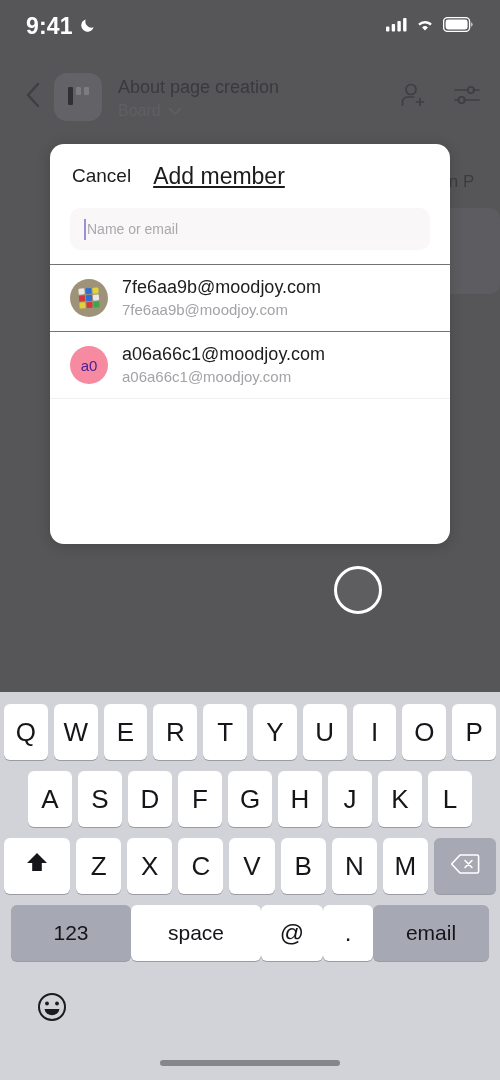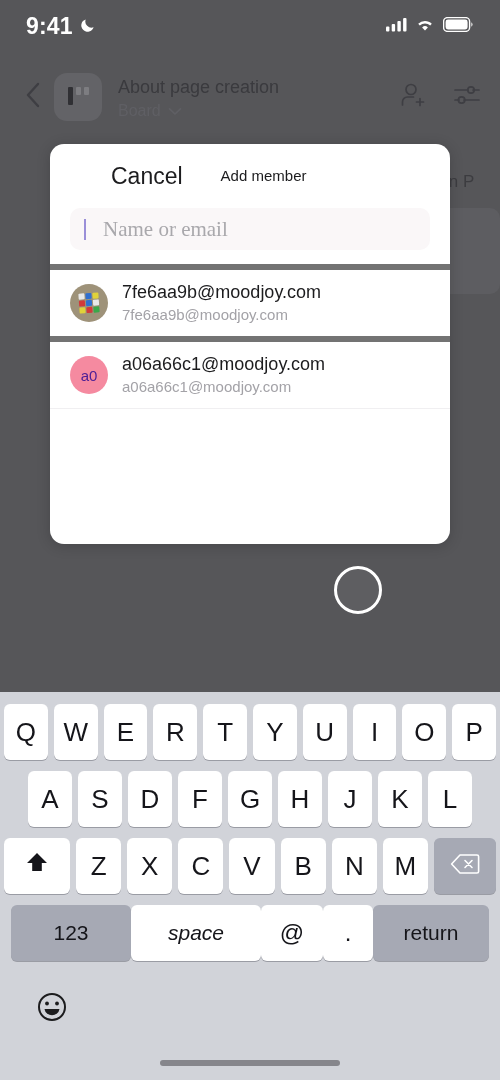--- a/index.html
+++ b/index.html
@@ -174,61 +174,60 @@
     box-shadow: 0 2px 14px rgba(0,0,0,0.18);
   }
   .modal-header {
     display: flex;
     align-items: center;
     height: 64px;
     padding: 0 22px;
   }
   .modal-cancel {
     color: #1c1c1e;
+    font-size: 19px;
+    line-height: 24px;
+  }
+  .modal-title {
+    color: #1c1c1e;
     font-size: 23px;
     line-height: 24px;
-    margin-left: 39px;
-  }
-  .modal-title {
-    color: #1c1c1e;
-    font-size: 15px;
-    line-height: 24px;
-    margin-left: 38px;
+    margin-left: 22px;
+    text-decoration: underline;
   }
 
   .search-wrap { padding: 0 20px; }
   .search-field {
     height: 42px;
     border-radius: 10px;
     background: #faf7f8;
     display: flex;
     align-items: center;
     padding: 0 14px;
     position: relative;
   }
   .caret {
     width: 2px;
     height: 21px;
     background: #9a8fd8;
     flex: 0 0 auto;
   }
   .search-placeholder {
     color: #a9a8ac;
-    font-size: 21px;
+    font-size: 14px;
     line-height: 22px;
-    margin-left: 17px;
-    font-family: Liberation Serif, serif;
+    margin-left: 1px;
   }
 
   .results { margin-top: 14px; }
   .result-row {
     display: flex;
     align-items: center;
     padding: 11px 20px;
-    border-top: 6px solid #737373;
+    border-top: 1px solid #737373;
     gap: 14px;
   }
   .avatar {
     width: 38px;
     height: 38px;
     border-radius: 50%;
     flex: 0 0 auto;
     overflow: hidden;
     display: flex;
     align-items: center;
@@ -301,21 +300,21 @@
     min-width: 0;
   }
   .kb-row.r2 .key { flex: 1 1 0; }
   .key.fn {
     background: #a6a9b4;
     box-shadow: 0 1px 0 rgba(110,112,120,0.55);
   }
   .key.shift { flex: 0 0 66px; }
   .key.backspace { flex: 0 0 62px; }
   .key.num123 { flex: 0 0 120px; font-size: 21px; }
-  .key.space { flex: 0 0 130px; font-size: 21px; font-style: italic; }
+  .key.space { flex: 0 0 130px; font-size: 21px; }
   .key.at { flex: 0 0 62px; font-size: 24px; }
   .key.dot { flex: 0 0 50px; font-size: 24px; }
   .key.return { flex: 0 0 116px; font-size: 21px; }
 
   .kb-bottom {
     display: flex;
     align-items: center;
     padding: 14px 0 0 34px;
     height: 60px;
   }
@@ -535,21 +534,21 @@
           </svg>
         </span>
       </span>
     </div>
 
     <div class="kb-row r4">
       <span class="key fn num123">123</span>
       <span class="key space">space</span>
       <span class="key at">@</span>
       <span class="key dot">.</span>
-      <span class="key fn return">return</span>
+      <span class="key fn return">email</span>
     </div>
 
     <div class="kb-bottom">
       <span class="emoji-key">
         <span>
           <svg width="32" height="32" viewBox="0 0 32 32">
             <circle cx="16" cy="16" r="13" fill="none" stroke="#1c1c1e" stroke-width="2"></circle>
             <circle cx="11" cy="12.5" r="1.9" fill="#1c1c1e"></circle>
             <circle cx="21" cy="12.5" r="1.9" fill="#1c1c1e"></circle>
             <path d="M8.5 18h15a7.6 7.6 0 0 1-15 0Z" fill="#1c1c1e"></path>

